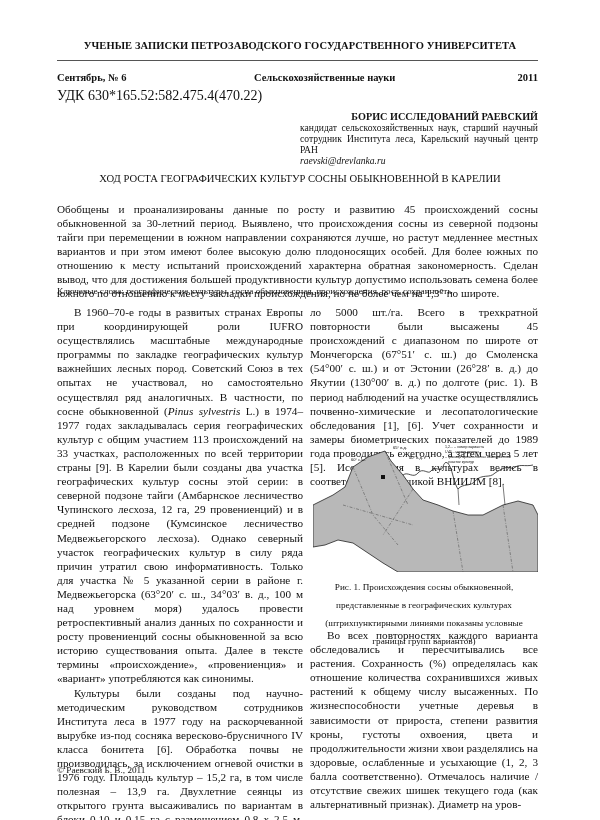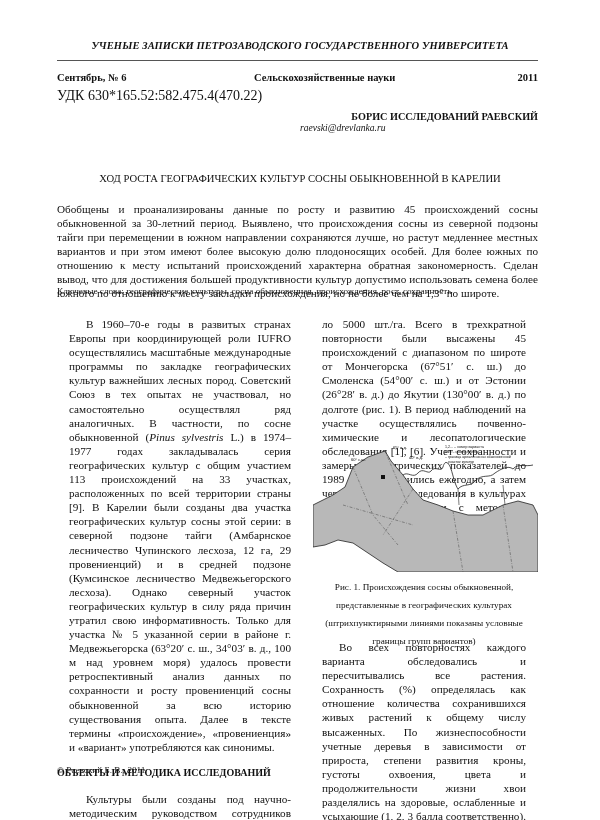--- a/index.html
+++ b/index.html
@@ -1,32 +1,32 @@
 <!DOCTYPE html>
 <html><head>
 <meta charset="utf-8">
 <style>
   html, body { margin:0; padding:0; background:#fff; }
   body { width:600px; height:820px; position:relative; overflow:hidden; font-family:"Liberation Serif", serif; color:#111; }
   .abs { position:absolute; }
-  .journal { left:0; width:600px; top:40px; text-align:center; font-weight:bold; font-size:10.5px; letter-spacing:0.1px;font-style:italic; }
+  .journal { left:0; width:600px; top:40px; text-align:center; font-weight:bold; font-size:10.5px; letter-spacing:0.1px; }
   .rule { left:57px; width:481px; top:60px; border-top:1px solid #555; height:0; }
   .meta-left { left:57px; top:72px; font-weight:bold; font-size:10.5px; }
   .meta-mid { left:222px; top:72px; font-weight:bold; font-size:10.5px;margin-left:32px; }
   .meta-right { right:62px; top:72px; font-weight:bold; font-size:10.5px; }
   .udk { left:57px; top:88px; font-size:14px; }
   .author { left:300px; width:238px; top:111px; font-size:9.6px; line-height:11px; }
   .author .name { text-align:right; font-weight:bold; font-size:10.2px; }
   .author .aff { text-align:justify; text-align-last:left; }
   .author .email { font-style:italic; }
   .title { left:0; width:600px; top:173px; text-align:center; font-weight:normal; font-size:10.6px; }
   .abstract { left:57px; width:481px; top:202px; font-size:11.2px; line-height:14px; text-align:justify; }
   .keywords { left:57px; top:286px; font-size:9.2px; }
   .col { font-size:11.2px; line-height:14.1px; text-align:justify; }
-  .col p { margin:12px; text-indent:17px; }
+  .col p { margin:0; text-indent:17px; }
   .col1 { left:57px; width:246px; top:305px; }
   .col2 { left:310px; width:228px; top:305px; }
   .section { margin:9px 0 6px 0 !important; text-indent:0 !important; font-weight:bold; font-size:10px; }
   .copyright { left:57px; top:765px; font-size:9.2px; }
   .figure { left:313px; top:445px; width:225px; height:127px; }
   .caption { left:310px; width:228px; top:578px; text-align:center; font-size:9.2px; line-height:18px; }
   .col2b { left:310px; width:228px; top:628px; }
   .legend { position:absolute; font-family:"Liberation Sans", sans-serif; font-size:3.6px; line-height:5px; }
 </style>
 </head>
@@ -34,30 +34,30 @@
 
 <div class="abs journal">УЧЕНЫЕ ЗАПИСКИ ПЕТРОЗАВОДСКОГО ГОСУДАРСТВЕННОГО УНИВЕРСИТЕТА</div>
 <div class="abs rule"></div>
 <div class="abs meta-left">Сентябрь, № 6</div>
 <div class="abs meta-mid">Сельскохозяйственные науки</div>
 <div class="abs meta-right">2011</div>
 <div class="abs udk">УДК 630*165.52:582.475.4(470.22)</div>
 
 <div class="abs author">
   <div class="name">БОРИС ИССЛЕДОВАНИЙ РАЕВСКИЙ</div>
+  <div class="aff">кандидат сельскохозяйственных наук, старший научный сотрудник Института леса, Карельский научный центр РАН</div>
   <div class="email">raevski@drevlanka.ru</div>
 </div>
 
 <div class="abs title">ХОД РОСТА ГЕОГРАФИЧЕСКИХ КУЛЬТУР СОСНЫ ОБЫКНОВЕННОЙ В КАРЕЛИИ</div>
 <div class="abs abstract">Обобщены и проанализированы данные по росту и развитию 45 происхождений сосны обыкновенной за 30-летний период. Выявлено, что происхождения сосны из северной подзоны тайги при перемещении в южном направлении сохраняются лучше, но растут медленнее местных вариантов и при этом имеют более высокую долю плодоносящих особей. Для более южных по отношению к месту испытаний происхождений характерна обратная закономерность. Сделан вывод, что для достижения большей продуктивности культур допустимо использовать семена более южного по отношению к месту закладки происхождения, но не более чем на 1,3° по широте.</div>
 <div class="abs keywords">Ключевые слова: географические культуры, сосна обыкновенная, происхождения, рост, сохранность</div>
 
 <div class="abs col col1">
   <p><span>В 1960–70-е годы в развитых странах Европы при координирующей роли IUFRO осуществлялись масштабные международные программы по закладке географических культур важнейших лесных пород. Советский Союз в тех опытах не участвовал, но самостоятельно осуществлял ряд аналогичных. В частности, по сосне обыкновенной (</span><i>Pinus sylvestris</i><span> L.) в 1974–1977 годах закладывалась серия географических культур с общим участием 113 происхождений на 33 участках, расположенных по всей территории страны [9]. В Карелии были созданы два участка географических культур сосны этой серии: в северной подзоне тайги (Амбарнское лесничество Чупинского лесхоза, 12 га, 29 провениенций) и в средней подзоне (Кумсинское лесничество Медвежьегорского лесхоза). Однако северный участок географических культур в силу ряда причин утратил свою информативность. Только для участка № 5 указанной серии в районе г. Медвежьегорска (63°20′ с. ш., 34°03′ в. д., 100 м над уровнем моря) удалось провести ретроспективный анализ данных по сохранности и росту провениенций сосны обыкновенной за всю историю существования опыта. Далее в тексте термины «происхождение», «провениенция» и «вариант» употребляются как синонимы.</span></p>
-  <p class="section">ОБЪЕКТЫ И МЕТОДИКА ИССЛЕДОВАНИЙ</p>
   <p>Культуры были созданы под научно-методическим руководством сотрудников Института леса в 1977 году на раскорчеванной вырубке из-под сосняка вересково-брусничного IV класса бонитета [6]. Обработка почвы не производилась, за исключением огневой очистки в 1976 году. Площадь культур – 15,2 га, в том числе полезная – 13,9 га. Двухлетние сеянцы из открытого грунта высаживались по вариантам в блоки 0,10 и 0,15 га с размещением 0,8 х 2,5 м, густотой око-</p>
 </div>
 
 <div class="abs copyright">© Раевский Б. В., 2011</div>
 
 <div class="abs col col2">
   <p style="text-indent:0">ло 5000 шт./га. Всего в трехкратной повторности были высажены 45 происхождений с диапазоном по широте от Мончегорска (67°51′ с. ш.) до Смоленска (54°00′ с. ш.) и от Эстонии (26°28′ в. д.) до Якутии (130°00′ в. д.) по долготе (рис. 1). В период наблюдений на участке осуществлялись почвенно-химические и лесопатологические обследования [1], [6]. Учет сохранности и замеры биометрических показателей до 1989 года проводились ежегодно, а затем через 5 лет [5]. Исследования в культурах велись в соответствии с методикой ВНИИЛМ [8].</p>
 </div>
 
 <div class="abs figure">

